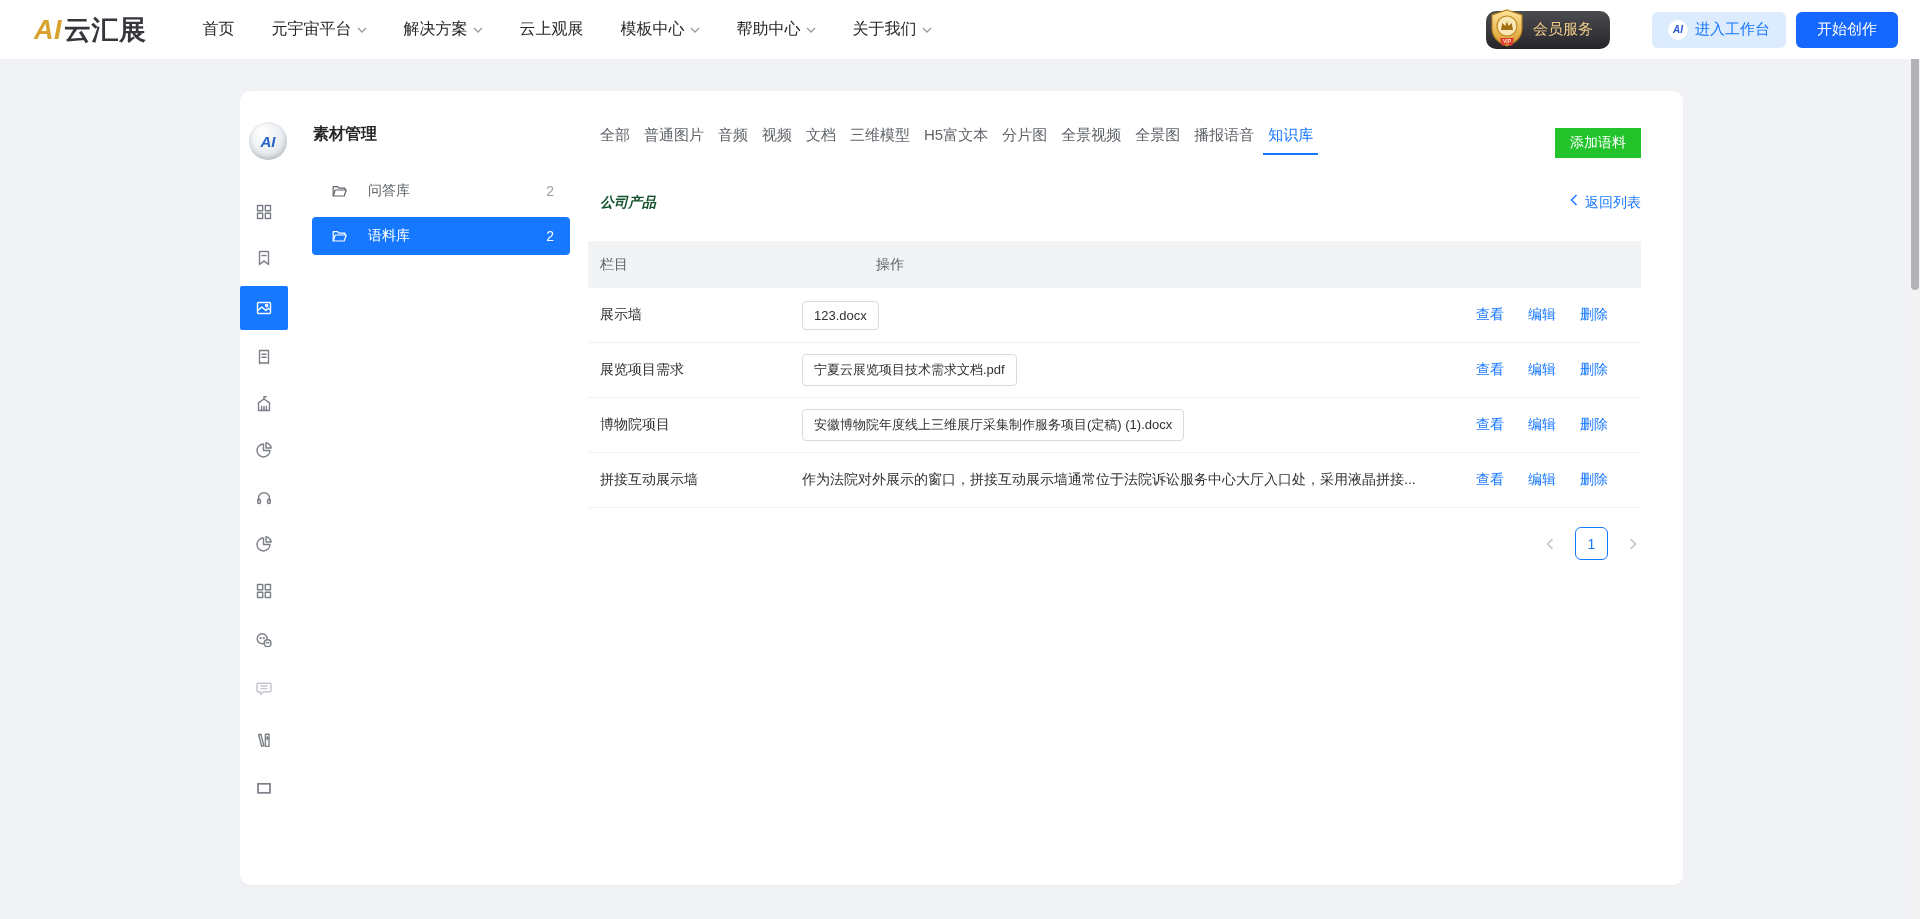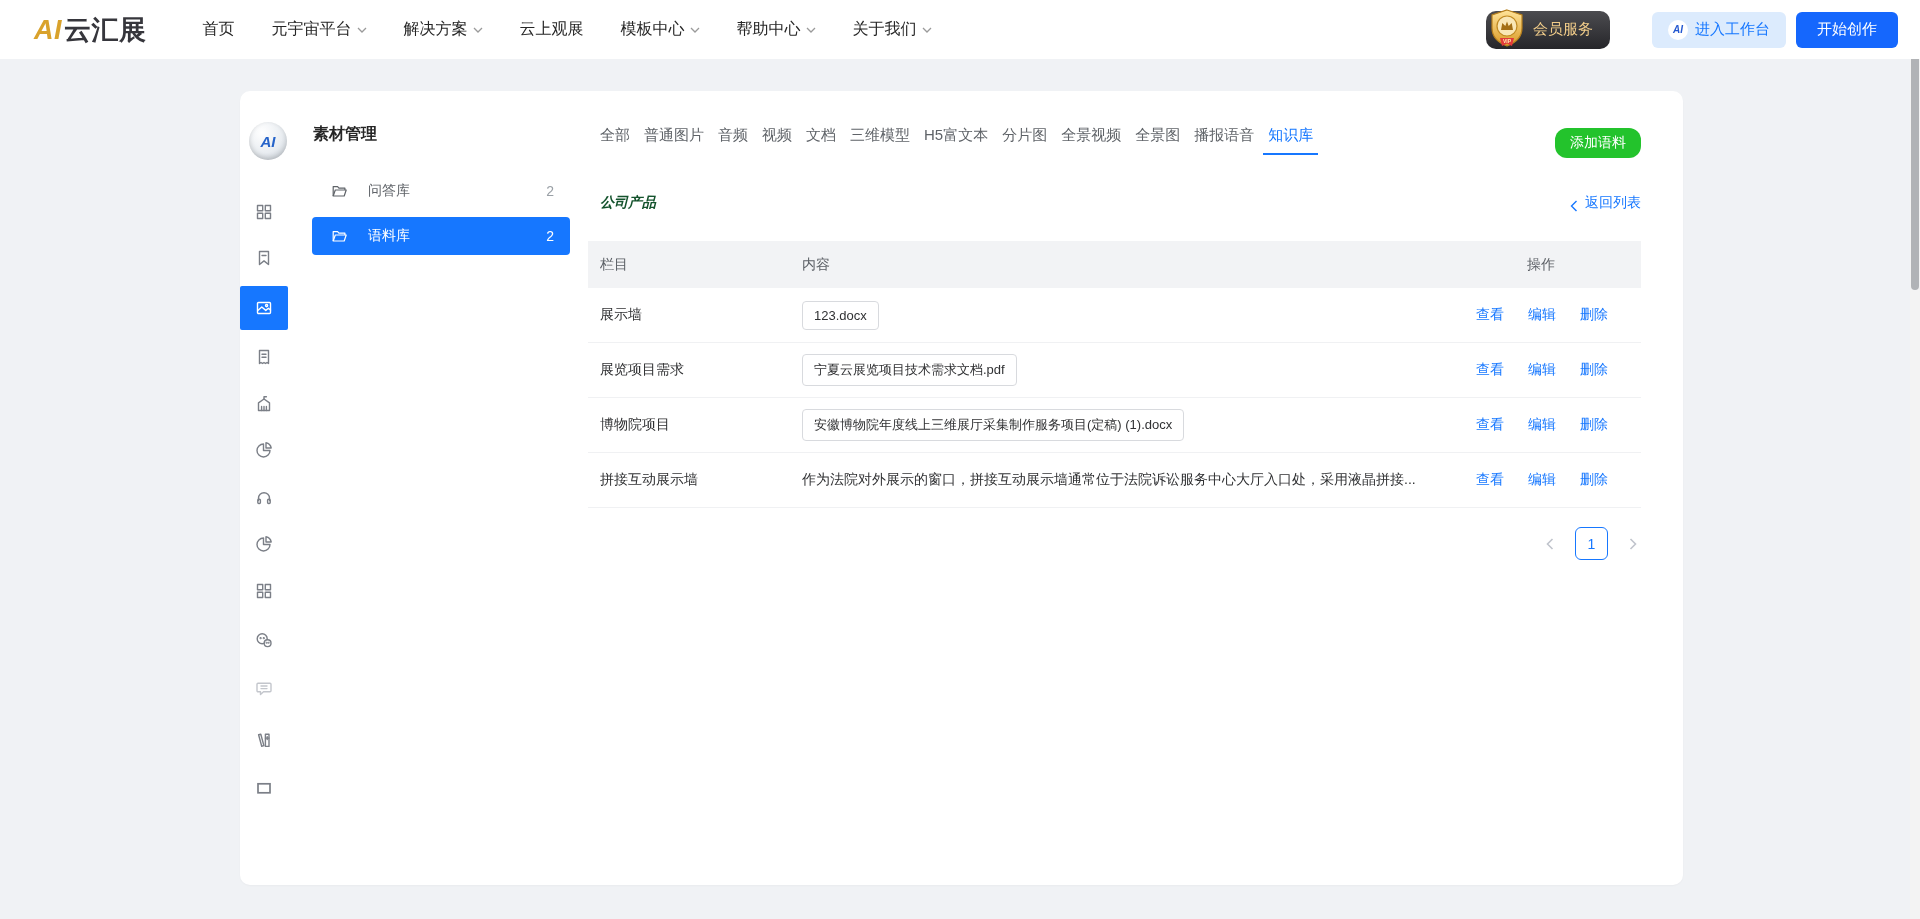--- a/index.html
+++ b/index.html
@@ -59,24 +59,24 @@
   .tree-row.selected .count { color:#fff; }
   .folder-ic { width:16px; height:16px; color:currentColor; }
 
   
   .content { position:absolute; left:348px; top:0; width:1053px; height:100%; }
   .tabs { position:absolute; left:12px; top:35px; height:34px; display:flex; gap:14px; align-items:flex-start; }
   .tab { font-size:15px; color:#5f6368; cursor:pointer; position:relative; white-space:nowrap; }
   .tab.active { color:var(--accent); }
   .tab.active::after { content:""; position:absolute; left:-5px; right:-5px; bottom:-10px; height:2px; background:var(--accent); }
   .btn-add { position:absolute; right:0; top:37px; height:30px; background:var(--green); color:#fff;
-    font-size:14px; border-radius:12px; display:flex; align-items:center; padding:0 15px; cursor:pointer; }
+    font-size:14px; border-radius:0; display:flex; align-items:center; padding:0 15px; cursor:pointer; }
   .section-row { position:absolute; left:12px; right:0; top:103px; display:flex; align-items:center; }
   .section-title { font-size:14px; color:#14532d; font-weight:600;font-style:italic; }
-  .back-link { margin-left:auto; color:var(--accent); font-size:14px; display:flex; align-items:flex-end; gap:7px; cursor:pointer; }
+  .back-link { margin-left:auto; color:var(--accent); font-size:14px; display:flex; align-items:flex-start; gap:7px; cursor:pointer; }
 
   
   .table { position:absolute; left:0; right:0; top:150px; }
   .thead { height:47px; background:#f2f3f5; display:flex; align-items:center; color:#5c6066; font-size:14px; font-weight:500; }
   .col-cat { width:202px; flex:none; padding-left:12px; }
   .col-content { flex:1; min-width:0; padding-left:12px; display:flex; align-items:center; overflow:hidden; }
   .col-ops { width:200px; flex:none; text-align:center; }
   .trow { height:55px; display:flex; align-items:center; border-bottom:1px solid #f0f1f3; font-size:14px; }
   .chip { display:inline-block; border:1px solid #d8dade; border-radius:4px; padding:6px 11px;
     font-size:13px; color:#303133; background:#fff; white-space:nowrap; cursor:default; }
@@ -317,21 +317,20 @@
         <svg width="8" height="12" viewBox="0 0 8 12">
           <polyline points="6.5,1 1.5,6 6.5,11" fill="none" stroke="currentColor" stroke-width="1.4"></polyline>
         </svg>
         <span>返回列表</span>
       </span>
     </div>
 
     <div class="table">
       <div class="thead">
         <div class="col-cat">栏目</div>
-        <div class="col-content">内容</div>
         <div class="col-ops">操作</div>
       </div>
       <div id="tbody">
           <div class="trow">
             <div class="col-cat">展示墙</div>
             <div class="col-content">
               <span class="chip">123.docx</span>
             </div>
             <div class="ops">
               <span class="op">查看</span>

